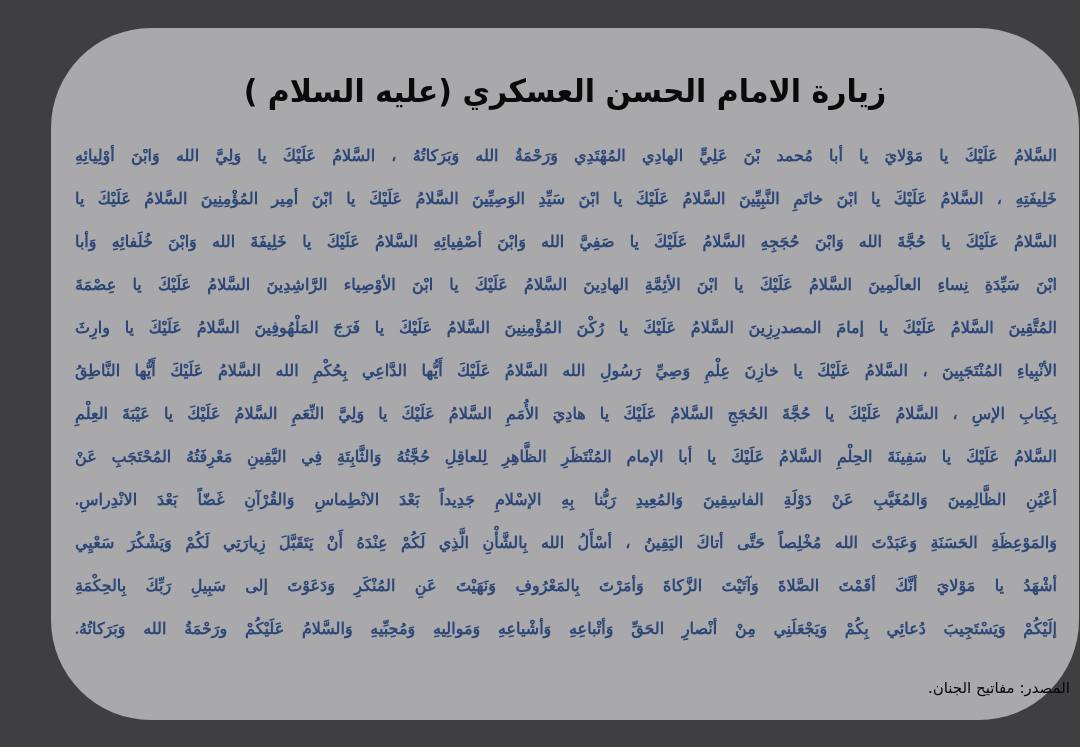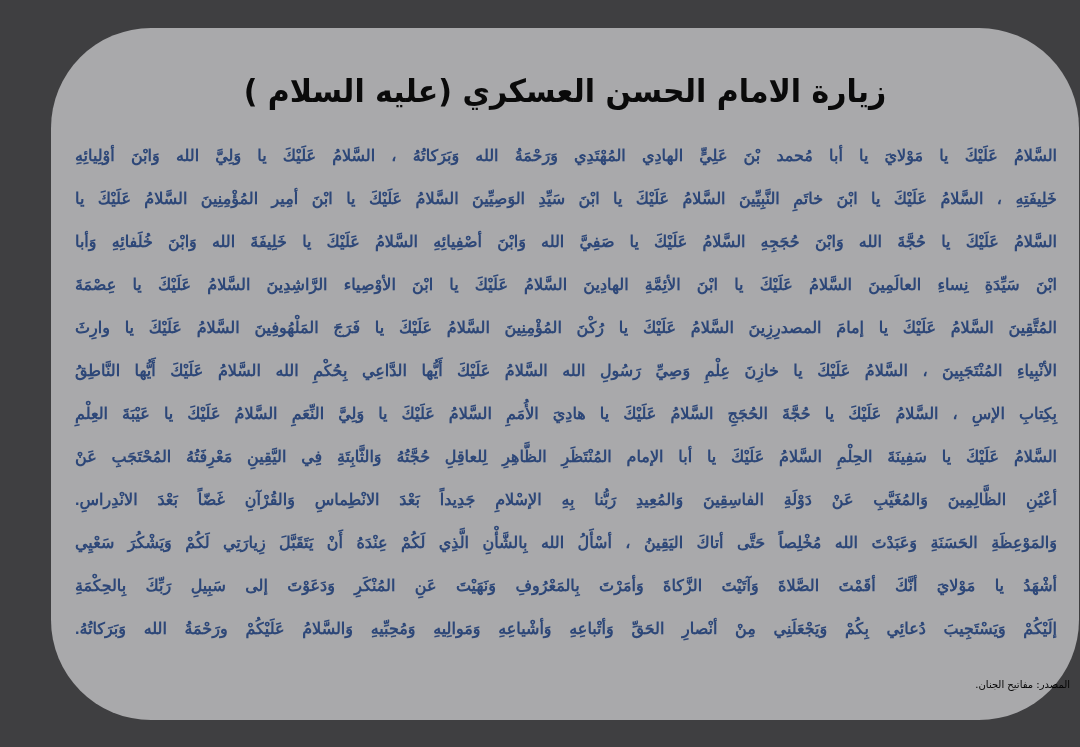--- a/index.html
+++ b/index.html
@@ -45,28 +45,28 @@
   .line {
     height: 43px;
     line-height: 43px;
     font-size: 16px;
     font-weight: bold;
     color: #2d4778;
     text-align: justify;
     text-align-last: justify;
     white-space: normal;
     overflow: visible;
-    font-family: Liberation Sans, sans-serif;
+    font-family: Liberation Serif, serif;
   }
   .footer {
     position: absolute;
     top: 679px;
     right: 10px;
     direction: rtl;
-    font-size: 10px;
+    font-size: 15px;
     color: #050505;
     font-family: "DejaVu Sans", sans-serif;
     text-align: right;
   }
 </style>
 </head>
 <body>
 
 <div class="card">
   <div class="title">زيارة الامام الحسن العسكري (عليه السلام )</div>

